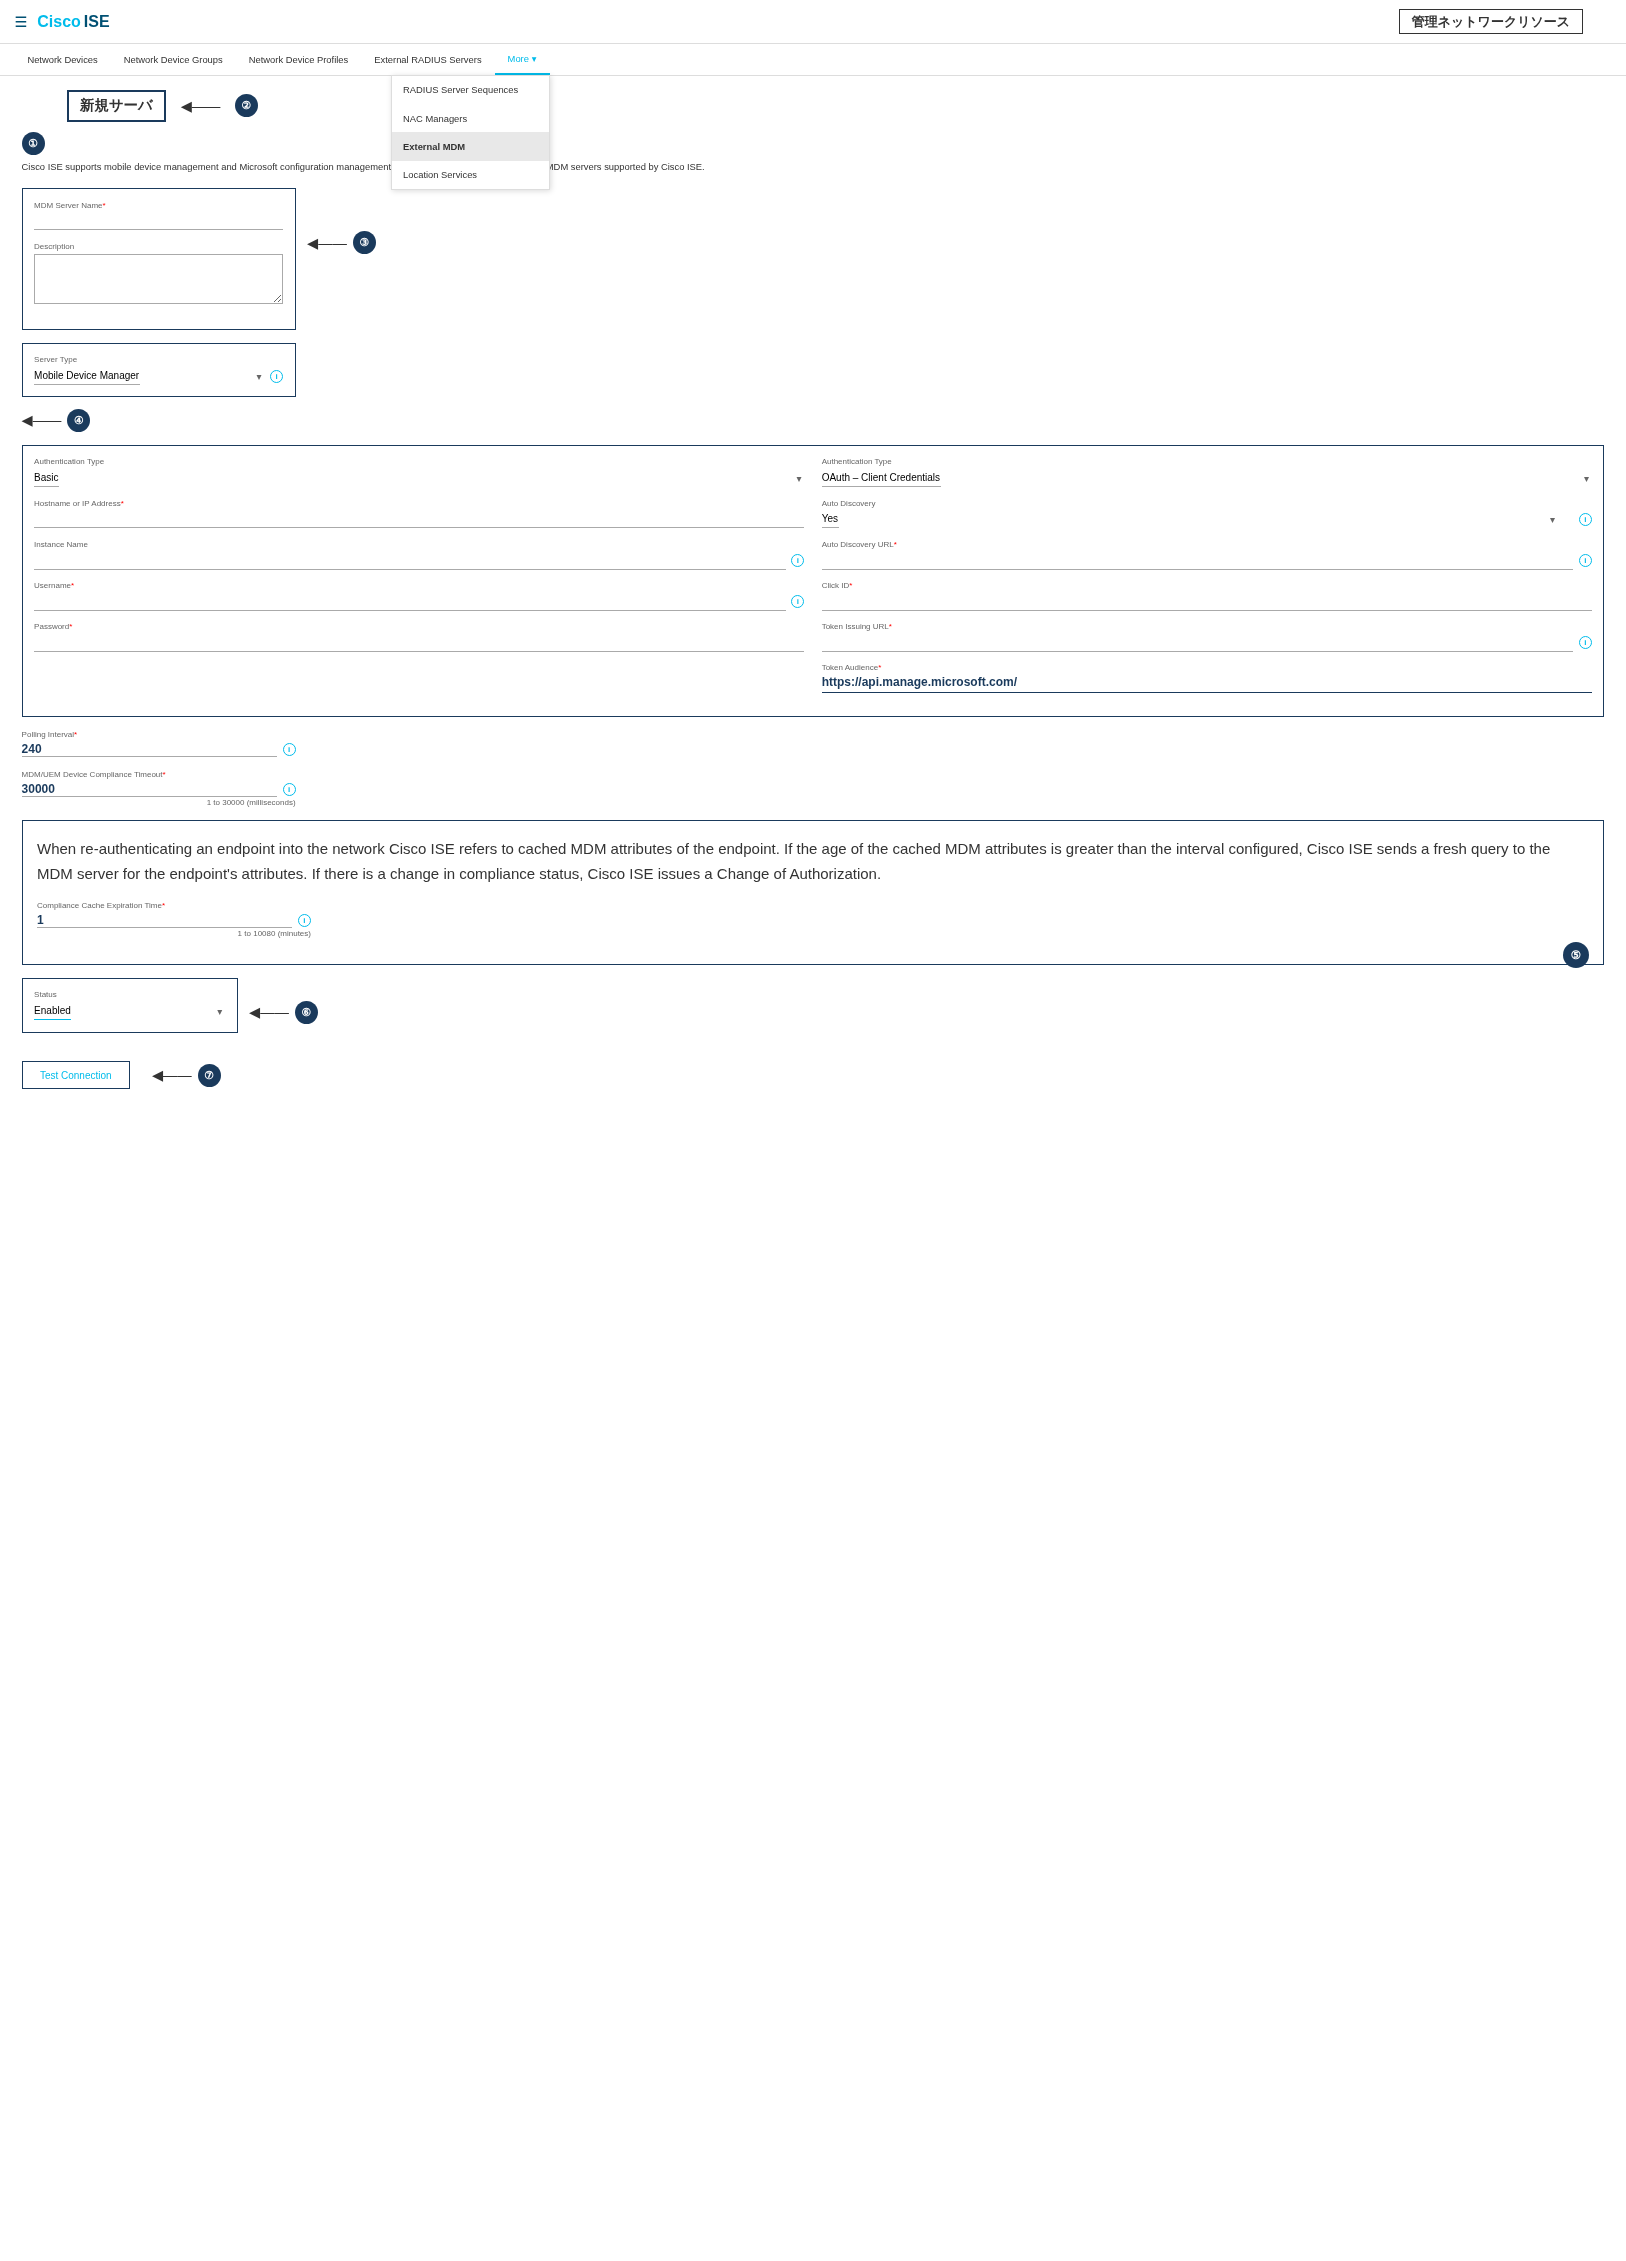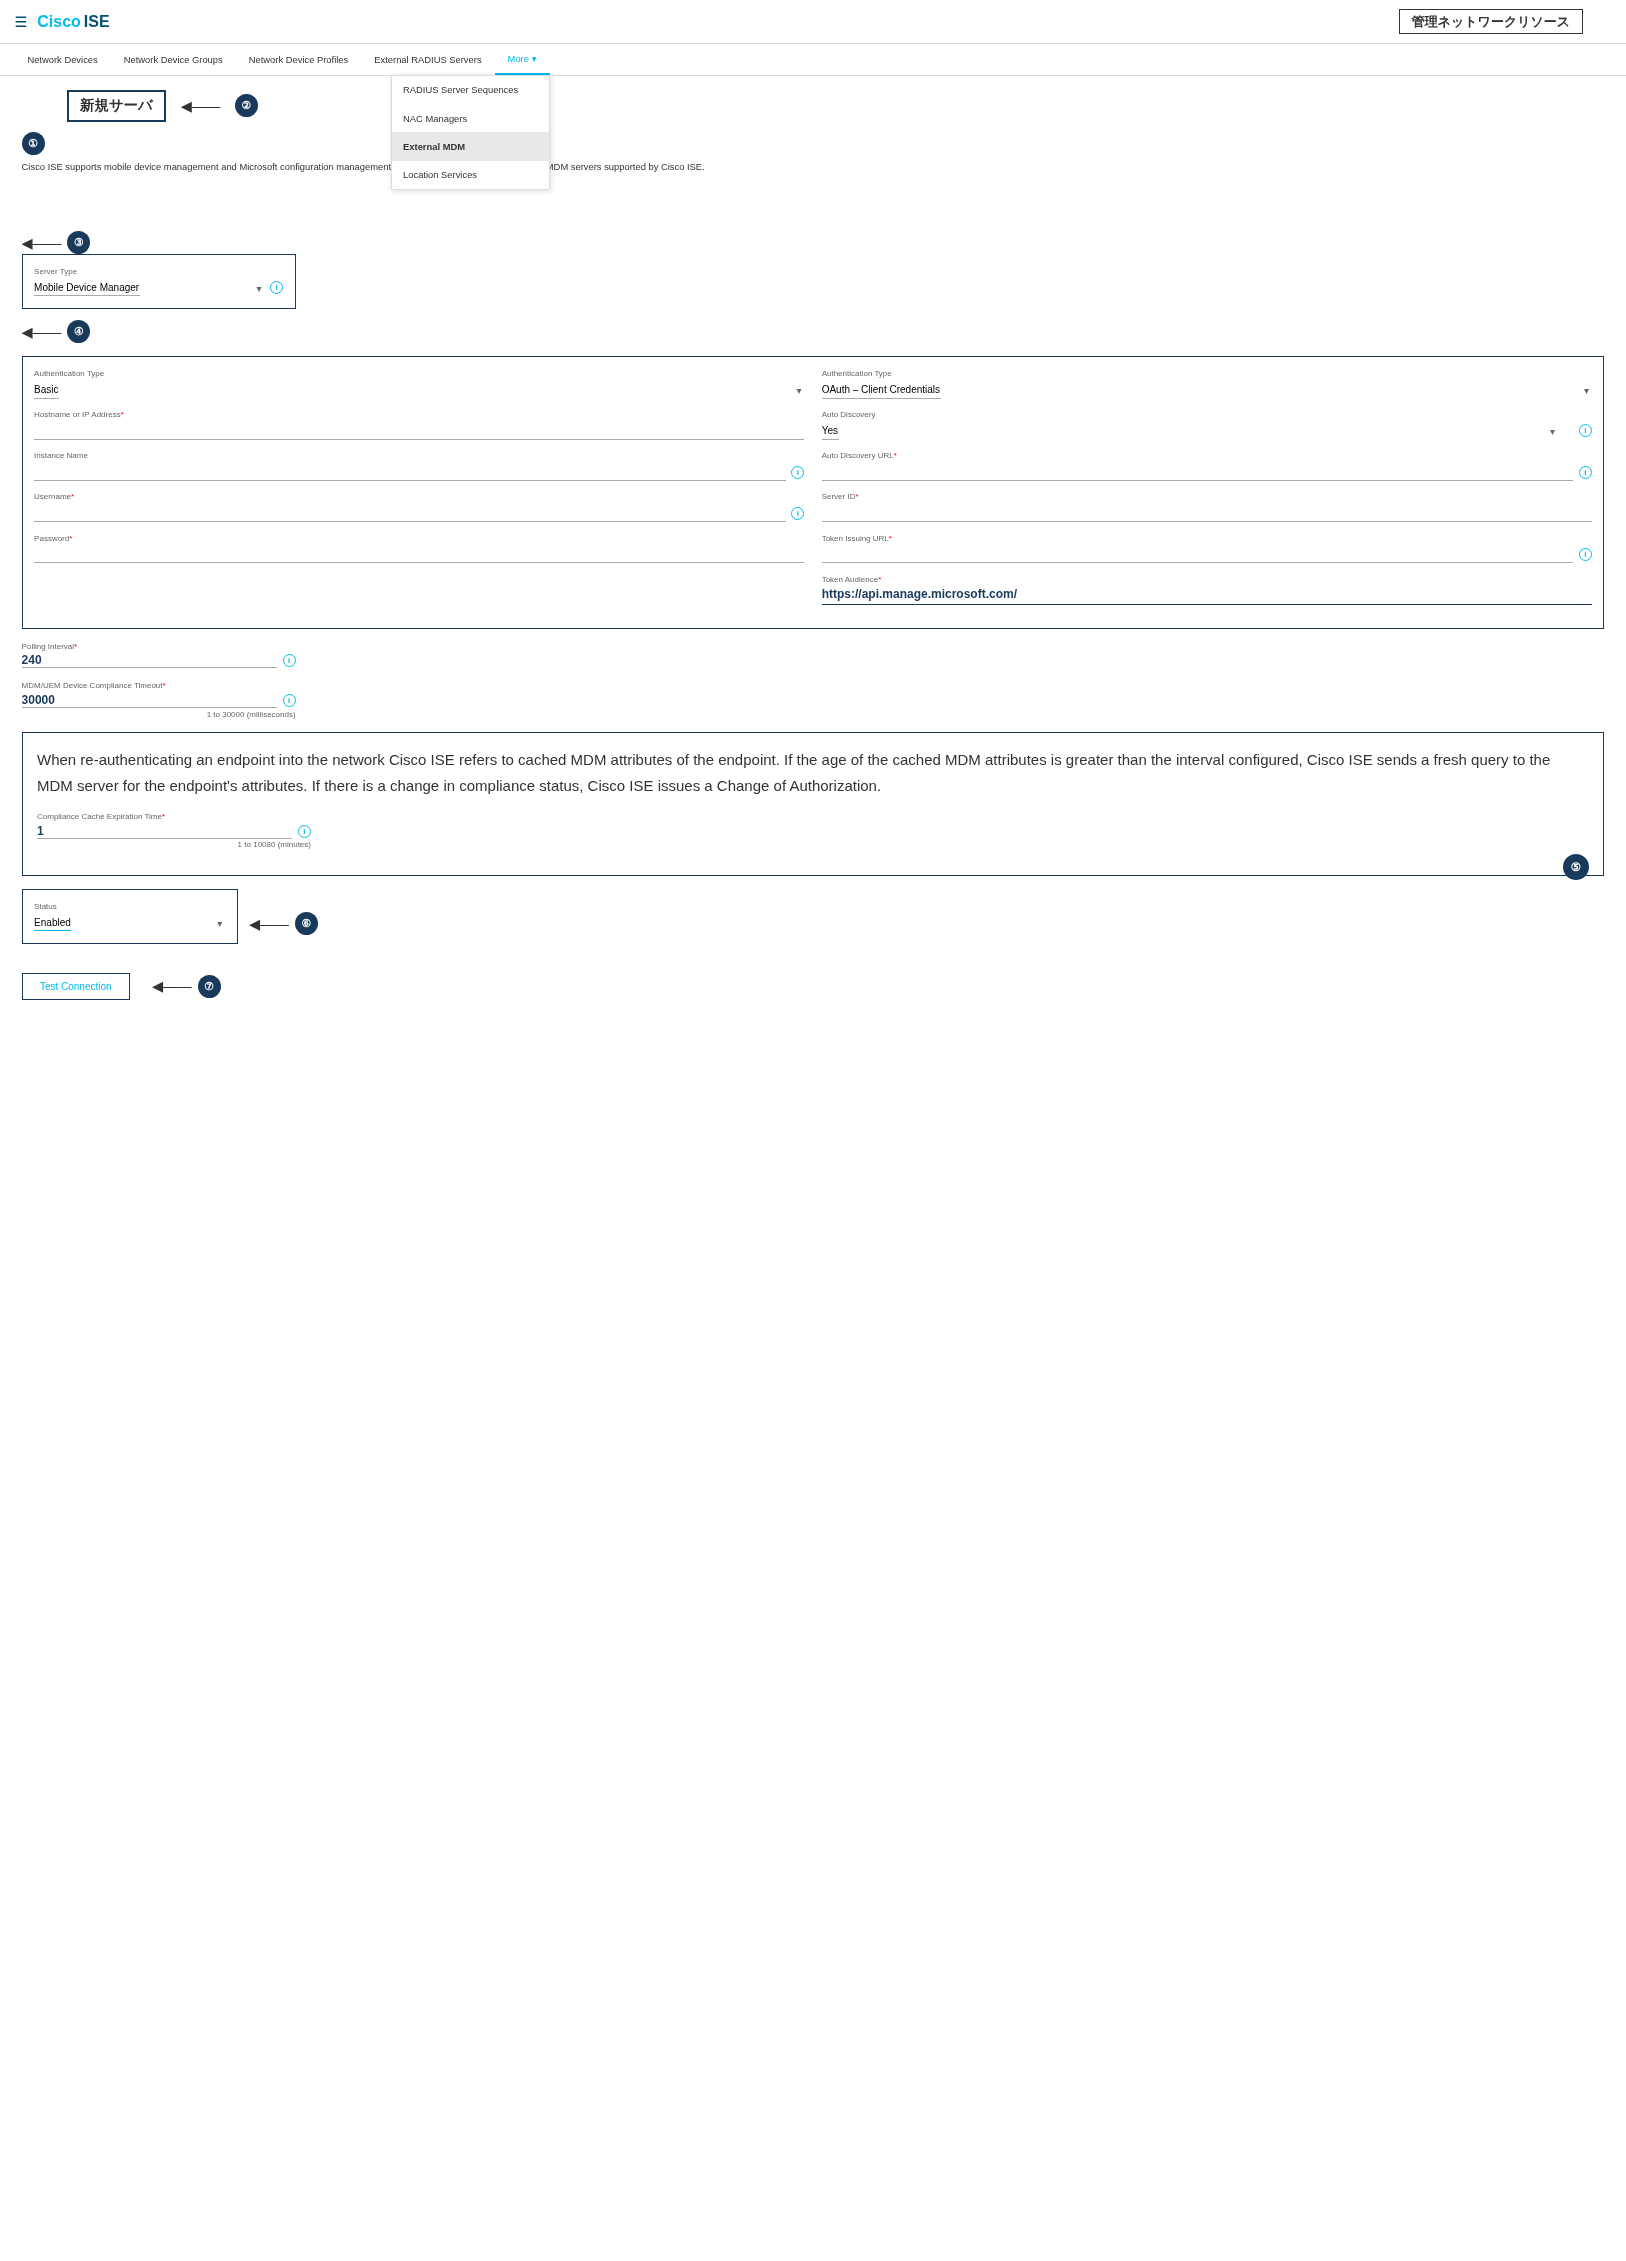--- a/index.html
+++ b/index.html
@@ -318,20 +318,32 @@
     <div class="circle-badge" style="display:inline-flex;">①</div>
   </div>
 
   <div class="description-text">
     <span>Cisco ISE supports mobile device management and Microsoft configuration management servers.</span>
     Click <a href="#">here</a>
     <span> to view the list of MDM servers supported by Cisco ISE.</span>
   </div>
 
   <div style="display:flex; align-items:flex-start; gap:11.5px;">
+    <div class="form-section" style="width:274px;">
+      <div class="form-group">
+        <label class="form-label">
+          <span>MDM Server Name</span><span class="required">*</span>
+        </label>
+        <input class="form-input" type="text" style="">
+      </div>
+      <div class="form-group">
+        <label class="form-label">Description</label>
+        <textarea class="form-textarea" style=""></textarea>
+      </div>
+    </div>
     <div style="display:flex; align-items:center; gap:5.8px; margin-top:43px;">
       <span style="font-size:14.4px;">◀——</span>
       <div class="circle-badge">③</div>
     </div>
   </div>
 
   <div style="display:flex; align-items:flex-start; gap:11.5px; margin-bottom:13px;flex-direction:column;">
     <div class="form-section" style="width:274px; margin-bottom:0;">
       <label class="form-label">Server Type</label>
       <div style="display:flex; align-items:center; gap:5.8px;">
@@ -414,21 +426,21 @@
         <label class="form-label">
           <span>Auto Discovery URL</span><span class="required">*</span>
         </label>
         <div style="display:flex; align-items:center; gap:5.8px;">
           <input class="form-input" type="text" style="">
           <div class="info-icon">i</div>
         </div>
       </div>
       <div class="form-group">
         <label class="form-label">
-          <span>Server ID</span><span class="required">*</span>
+          <span>Click ID</span><span class="required">*</span>
         </label>
         <input class="form-input" type="text" style="">
       </div>
       <div class="form-group">
         <label class="form-label">
           <span>Token Issuing URL</span><span class="required">*</span>
         </label>
         <div style="display:flex; align-items:center; gap:5.8px;">
           <input class="form-input" type="text" style="">
           <div class="info-icon">i</div>

